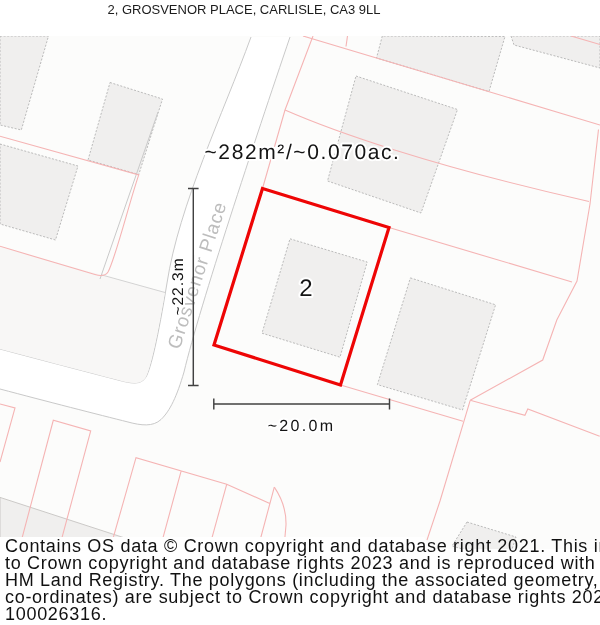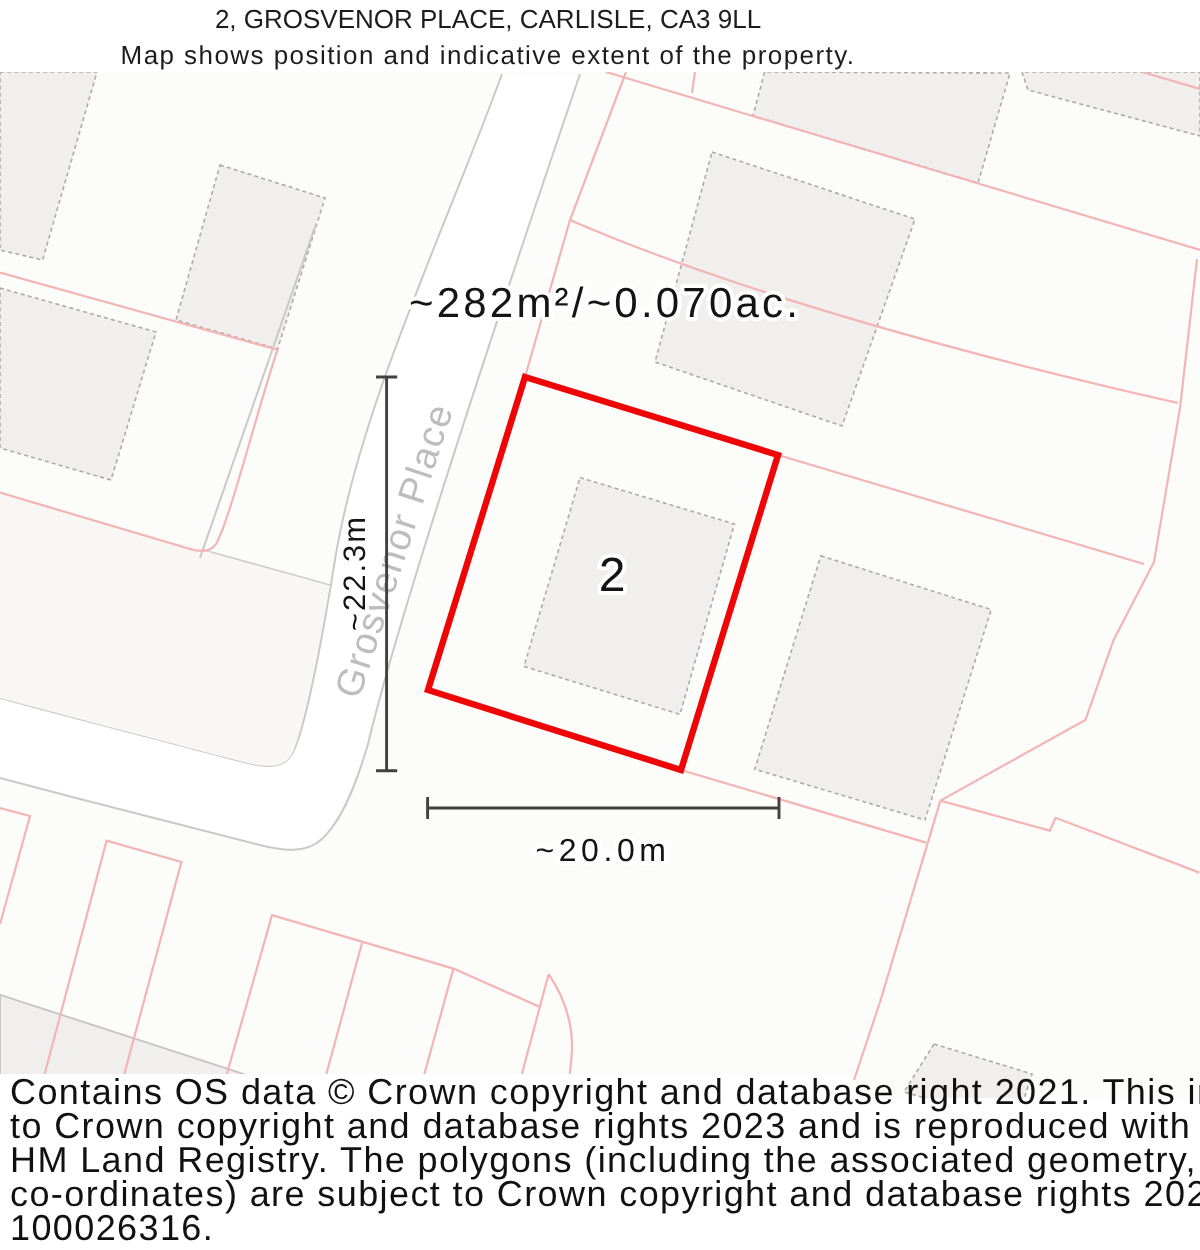--- a/index.html
+++ b/index.html
@@ -103,17 +103,16 @@
   <g opacity="0.999">
           <text x="0" y="0" font-size="15.5" letter-spacing="1.0" fill="#141414" text-anchor="middle" paint-order="stroke" stroke="#ffffff" stroke-width="4" stroke-linejoin="round" transform="translate(182.5 286.5) rotate(-90)">~22.3m</text>
         </g>
 
   <text x="301.5" y="430.5" font-size="16" letter-spacing="2.3" fill="#141414" text-anchor="middle" paint-order="stroke" stroke="#ffffff" stroke-width="4" stroke-linejoin="round">~20.0m</text>
   </g>
 </svg>
 
 <div id="hdr">
   <div class="l1">2, GROSVENOR PLACE, CARLISLE, CA3 9LL</div>
-  <div class="l2">Map shows position and indicative extent of the property.</div>
 </div>
 
 <div id="ftr">Contains OS data © Crown copyright and database right 2021. This information is subject<br>to Crown copyright and database rights 2023 and is reproduced with the permission of<br>HM Land Registry. The polygons (including the associated geometry, namely x, y<br>co-ordinates) are subject to Crown copyright and database rights 2023 Ordnance Survey<br>100026316.</div>
 </div>
 
 </body></html>

